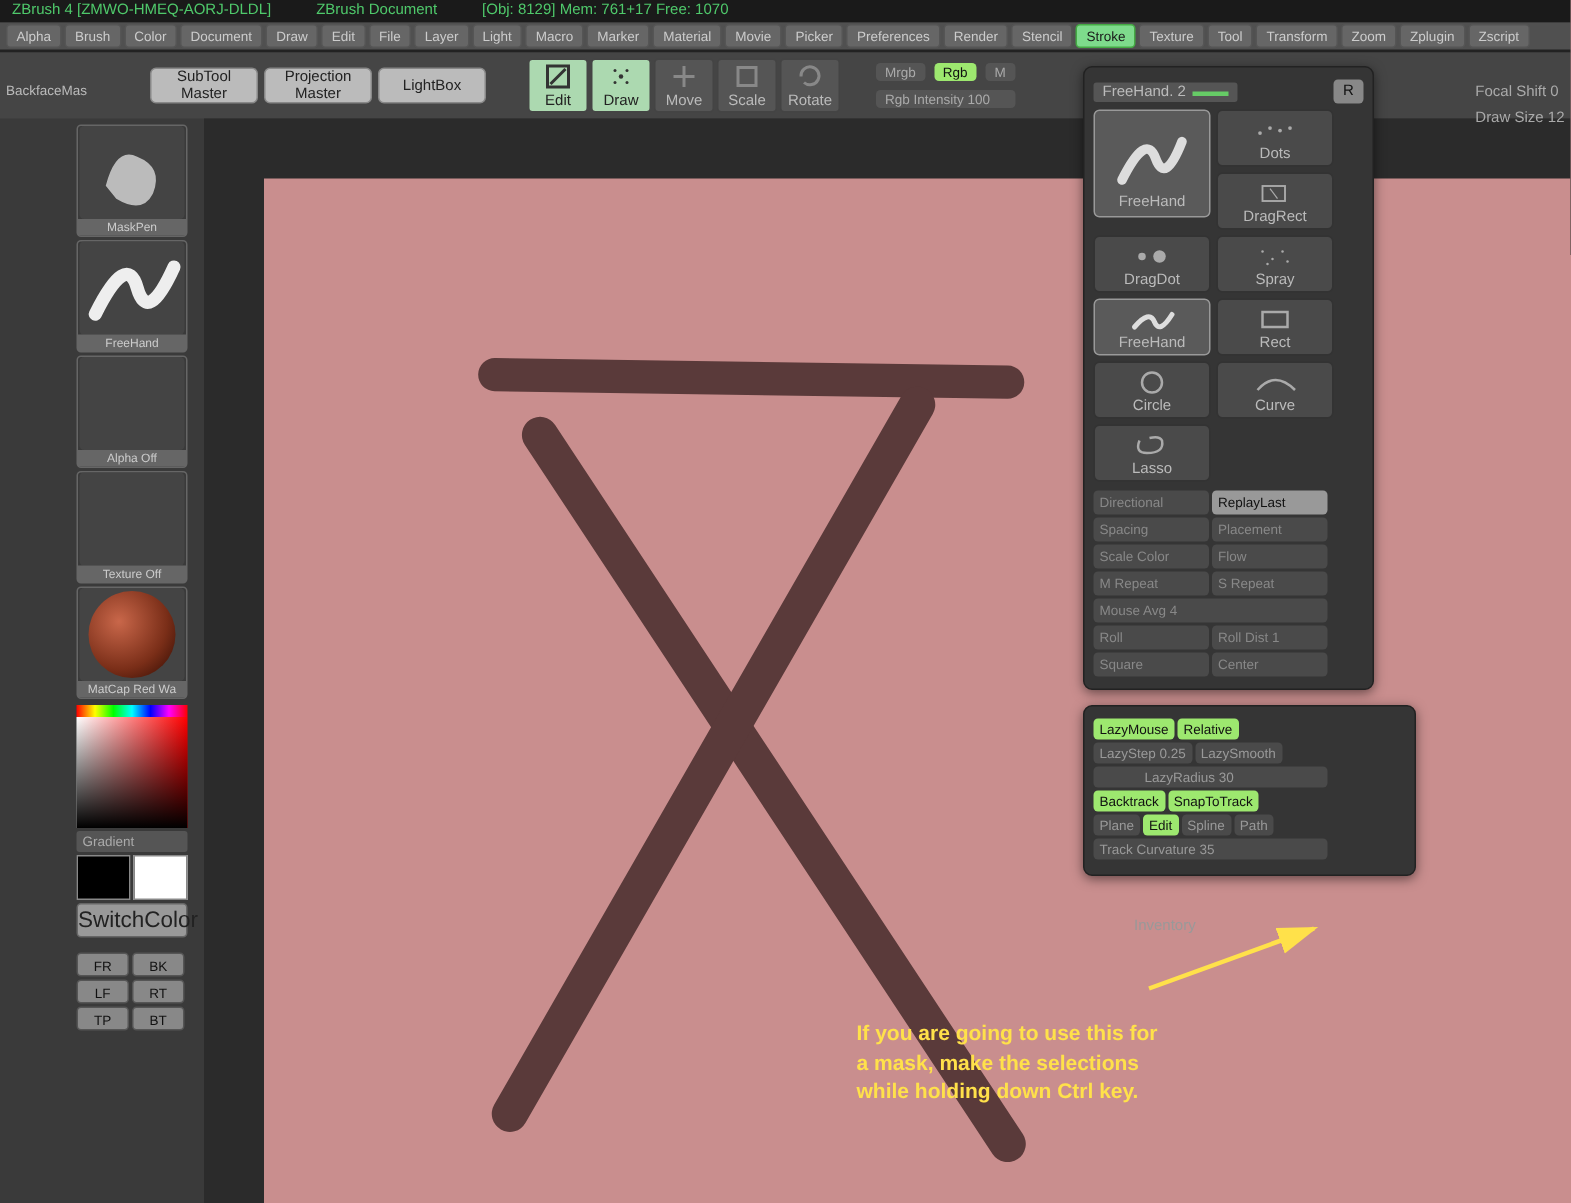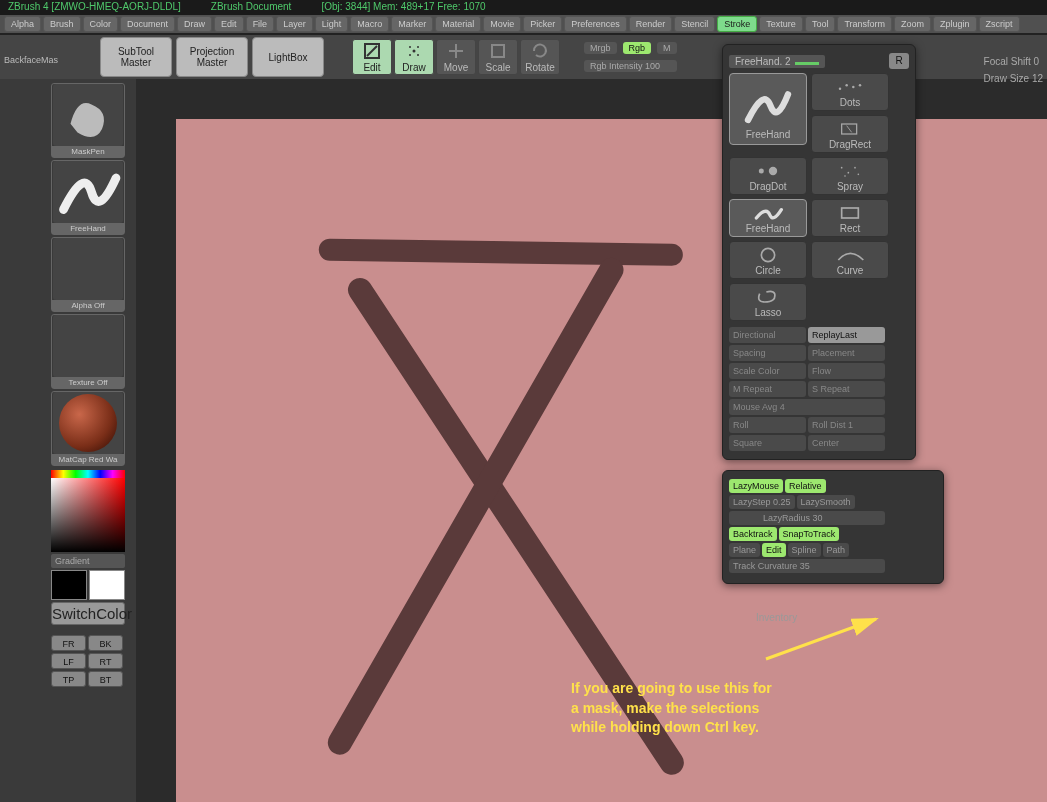--- a/index.html
+++ b/index.html
@@ -4,21 +4,21 @@
 <style>
 * { margin:0; padding:0; box-sizing:border-box; font-family:Verdana,Arial,sans-serif; font-size:10px; user-select:none; }
 body { background:#3a3a3a; color:#aaa; width:1047px; height:802px; overflow:hidden; position:relative; }
 .titlebar { height:15px; background:#1a1a1a; color:#4fc96b; font-size:10px; padding:1px 8px; display:flex; gap:30px; }
 .titlebar span { color:#4fc96b; }
 .toprow { height:20px; background:#505050; border-bottom:2px solid #222; display:flex; align-items:center; padding:0 4px; gap:2px; }
 .menubtn { background:#666; color:#ccc; font-size:9px; padding:2px 6px; border-radius:3px; cursor:pointer; border:1px solid #555; }
 .menubtn.active { background:#7edb8c; color:#1a1a1a; border:1px solid #4a4; }
 .shelf { height:44px; background:#454545; display:flex; align-items:center; gap:4px; padding:4px 8px 4px 100px; position:relative; }
 .shelf .backface { position:absolute; left:0; top:16px; font-size:9px; color:#bbb; padding:4px; }
-.bigbtn { background:#bbb; border:1px solid #888; border-radius:4px; height:40px; display:flex; align-items:center; justify-content:center; color:#222; font-size:10px; padding:0 8px; text-align:center; }
+.bigbtn { background:#bbb; border:1px solid #888; border-radius:4px; height:24px; display:flex; align-items:center; justify-content:center; color:#222; font-size:10px; padding:0 8px; text-align:center; }
 .modebtn { width:40px; height:36px; background:#555; border:1px solid #444; border-radius:3px; display:flex; flex-direction:column; align-items:center; justify-content:center; font-size:8px; color:#bbb; gap:2px; }
 .modebtn.on { background:#acd9b0; color:#222; }
 .modebtn svg { width:18px; height:18px; }
 .rgbrow { display:flex; flex-direction:column; gap:2px; margin-left:20px; }
 .rgbrow .line1 { display:flex; gap:6px; align-items:center; }
 .pill { background:#555; color:#aaa; border-radius:3px; padding:1px 6px; font-size:9px; }
 .pill.on { background:#9de86f; color:#111; }
 .mainarea { display:flex; height:calc(100% - 78px);margin-left:40px; }
 .leftcol { width:96px; background:#3a3a3a; display:flex; flex-direction:column; align-items:center; gap:2px; padding:4px 2px; }
 .swatch { width:74px; border:1px solid #666; border-radius:3px; display:flex; flex-direction:column; align-items:center; }
@@ -60,21 +60,21 @@
 .inventory { position:absolute; left:756px; top:612px; font-size:10px; color:#999; }
 .rightsliders { position:absolute; right:4px; top:56px; font-size:9px; color:#aaa; }
 .rightsliders div { margin-bottom:6px; }
 </style>
 </head>
 <body>
 
 <div class="titlebar">
   <span>ZBrush 4 [ZMWO-HMEQ-AORJ-DLDL]</span>
   <span>ZBrush Document</span>
-  <span>[Obj: 3844]  Mem: 489+17  Free: 1070</span>
+  <span>[Obj: 8129]  Mem: 761+17  Free: 1070</span>
 </div>
 
 <div class="toprow" id="menubar">
     <div class="menubtn">Alpha</div>
     <div class="menubtn">Brush</div>
     <div class="menubtn">Color</div>
     <div class="menubtn">Document</div>
     <div class="menubtn">Draw</div>
     <div class="menubtn">Edit</div>
     <div class="menubtn">File</div>

